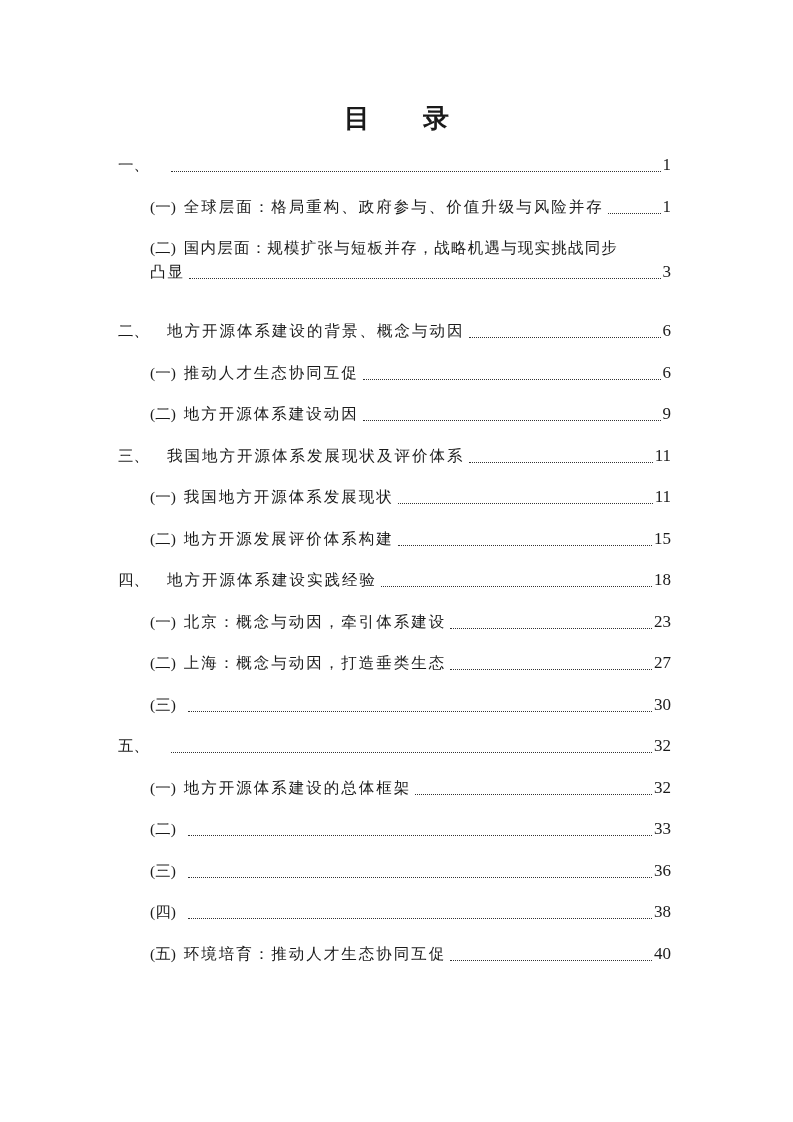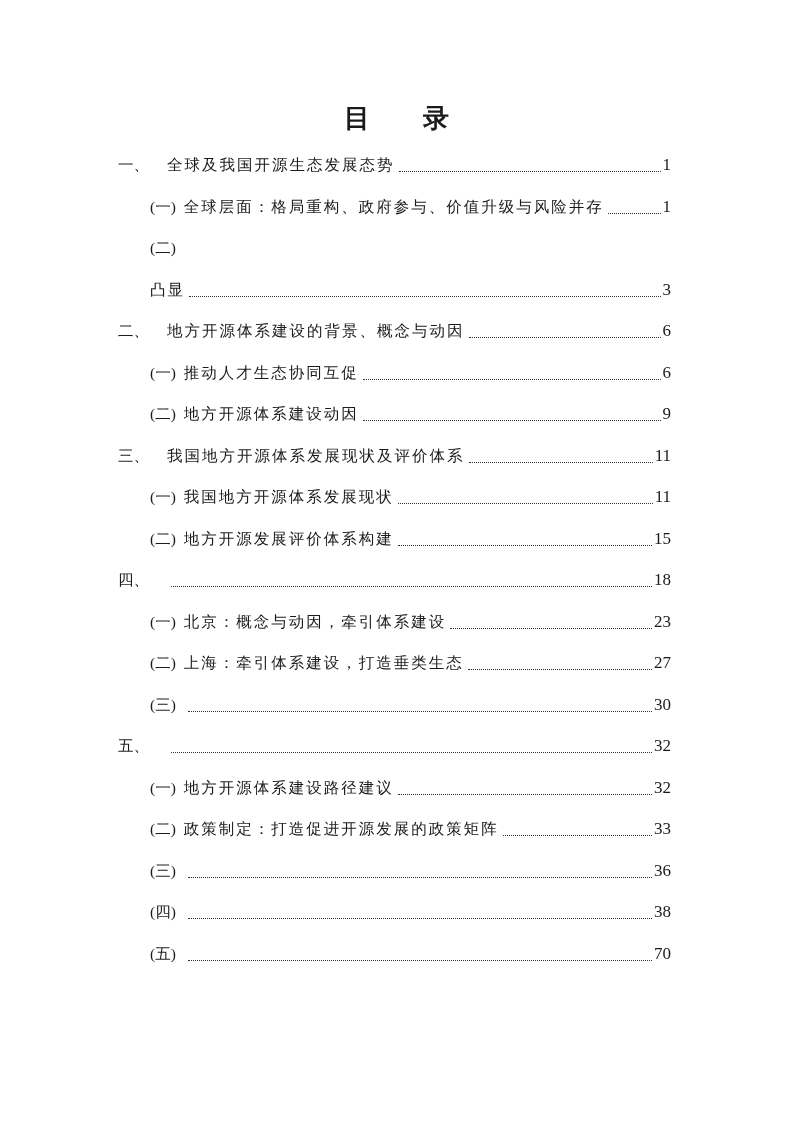--- a/index.html
+++ b/index.html
@@ -23,36 +23,36 @@
   </style>
 </head>
 <body>
 
 <div class="title">目 录</div>
 
 <div class="toc">
 
   <div class="entry l1" style="top:5px">
     <span class="num l1">一、</span>
-    <span class="text">全球及我国开源生态发展态势</span>
     <span class="leader"></span>
     <span class="page">1</span>
   </div>
 
   <div class="entry l2" style="top:47px">
     <span class="num l2">(一)</span>
     <span class="text">全球层面：格局重构、政府参与、价值升级与风险并存</span>
     <span class="leader"></span>
     <span class="page">1</span>
   </div>
 
   <div class="entry l2" style="top:88px">
     <span class="num l2">(二)</span>
+    <span class="text" style="letter-spacing:1.2px">国内层面：规模扩张与短板并存，战略机遇与现实挑战同步</span>
   </div>
-  <div class="entry l2" style="top:130px">
+  <div class="entry l2" style="top:112px">
     <span class="text">凸显</span>
     <span class="leader"></span>
     <span class="page">3</span>
   </div>
 
   <div class="entry l1" style="top:171px">
     <span class="num l1">二、</span>
     <span class="text">地方开源体系建设的背景、概念与动因</span>
     <span class="leader"></span>
     <span class="page">6</span>
@@ -88,75 +88,76 @@
 
   <div class="entry l2" style="top:379px">
     <span class="num l2">(二)</span>
     <span class="text">地方开源发展评价体系构建</span>
     <span class="leader"></span>
     <span class="page">15</span>
   </div>
 
   <div class="entry l1" style="top:420px">
     <span class="num l1">四、</span>
+    <span class="text">地方开源体系建设实践经验</span>
     <span class="leader"></span>
     <span class="page">18</span>
   </div>
 
   <div class="entry l2" style="top:462px">
     <span class="num l2">(一)</span>
     <span class="text">北京：概念与动因，牵引体系建设</span>
     <span class="leader"></span>
     <span class="page">23</span>
   </div>
 
   <div class="entry l2" style="top:503px">
     <span class="num l2">(二)</span>
-    <span class="text">上海：牵引体系建设，打造垂类生态</span>
+    <span class="text">上海：概念与动因，打造垂类生态</span>
     <span class="leader"></span>
     <span class="page">27</span>
   </div>
 
   <div class="entry l2" style="top:545px">
     <span class="num l2">(三)</span>
     <span class="leader"></span>
     <span class="page">30</span>
   </div>
 
   <div class="entry l1" style="top:586px">
     <span class="num l1">五、</span>
     <span class="leader"></span>
     <span class="page">32</span>
   </div>
 
   <div class="entry l2" style="top:628px">
     <span class="num l2">(一)</span>
-    <span class="text">地方开源体系建设路径建议</span>
+    <span class="text">地方开源体系建设的总体框架</span>
     <span class="leader"></span>
     <span class="page">32</span>
   </div>
 
   <div class="entry l2" style="top:669px">
     <span class="num l2">(二)</span>
-    <span class="text">政策制定：打造促进开源发展的政策矩阵</span>
     <span class="leader"></span>
     <span class="page">33</span>
   </div>
 
   <div class="entry l2" style="top:711px">
     <span class="num l2">(三)</span>
     <span class="leader"></span>
     <span class="page">36</span>
   </div>
 
   <div class="entry l2" style="top:752px">
     <span class="num l2">(四)</span>
     <span class="leader"></span>
     <span class="page">38</span>
   </div>
 
   <div class="entry l2" style="top:794px">
     <span class="num l2">(五)</span>
+    <span class="text">环境培育：推动人才生态协同互促</span>
     <span class="leader"></span>
-    <span class="page">70</span>
+    <span class="page">40</span>
   </div>
 
 </div>
 
 </body></html>

